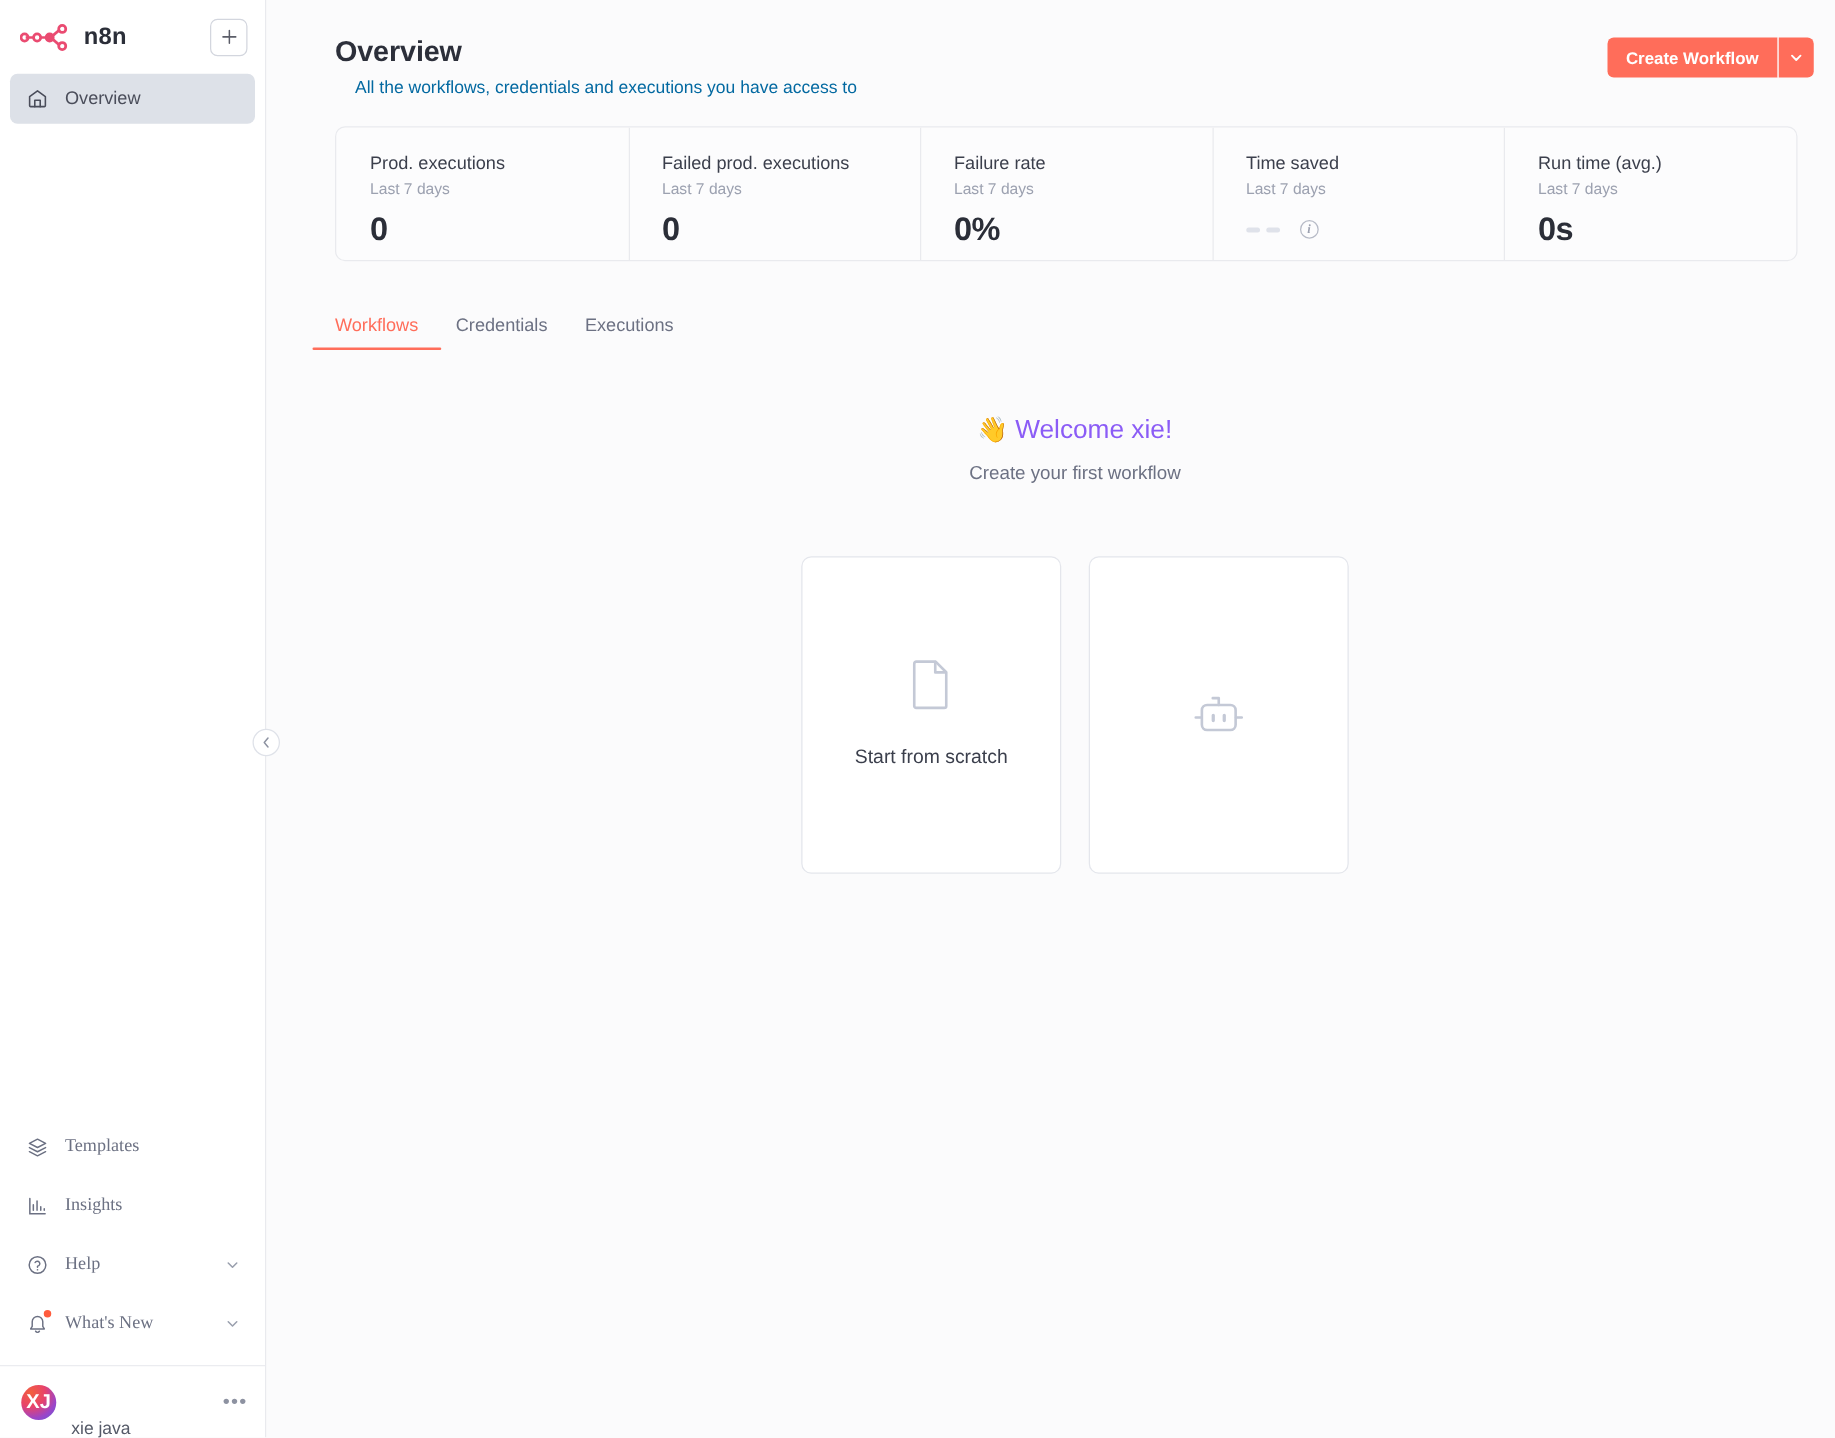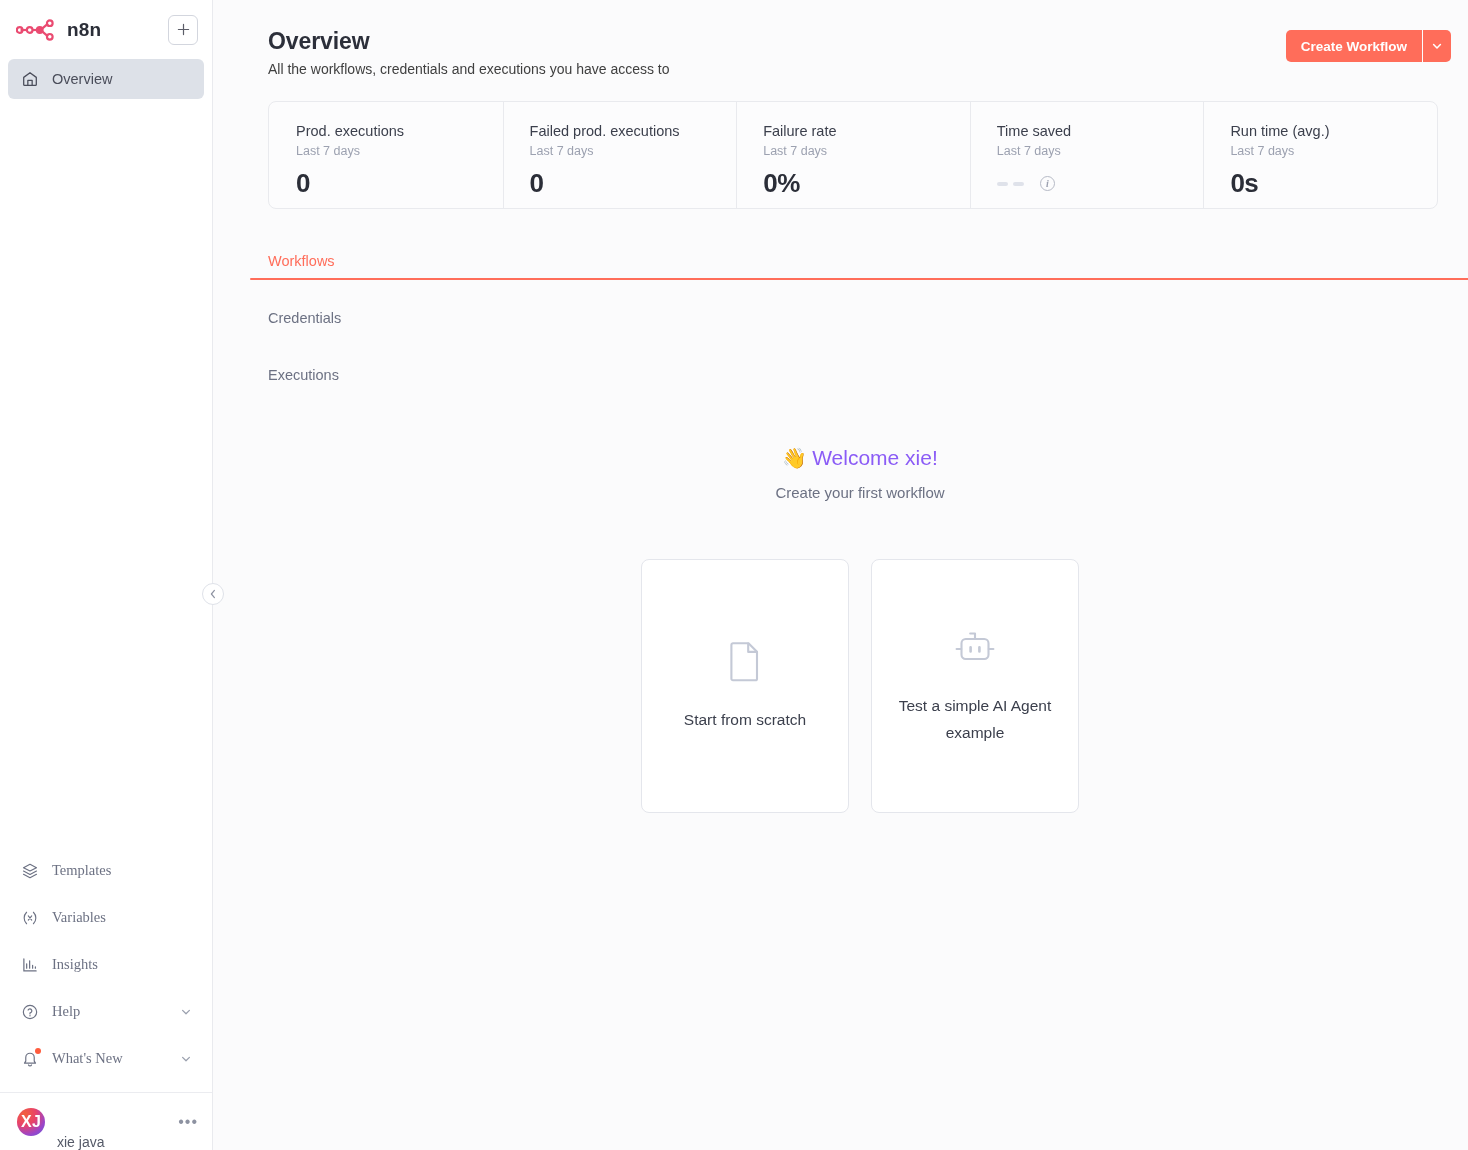--- a/index.html
+++ b/index.html
@@ -84,21 +84,21 @@
   
   .main { flex: 1; height: 1150px; position: relative; overflow: hidden; }
   .content { padding: 24px 16px 0 55px; }
 
   .page-head { display: flex; align-items: flex-start; }
   .head-text { flex: 1; padding-top: 2px; }
   .page-title {
     font-size: 23px; font-weight: bold; color: #2c2f3a;
     letter-spacing: -0.1px; line-height: 30px;
   }
-  .page-sub { font-size: 14px; color: #404040; margin-top: 3px; line-height: 20px; }
+  .page-sub { font-size: 14px; color: #0369a1; margin-top: 3px; line-height: 20px; margin-left: 16px; }
 
   .cw-group { display: flex; align-items: stretch; margin-top: 6px; margin-right: 1px;}
   .cw-main {
     background: #ff6d5a; color: #fff; border: none;
     font-size: 13.5px; font-weight: bold;
     padding: 5px 15px; height: 32px;
     border-radius: 5px 0 0 5px; cursor: pointer;
     font-family: inherit;
   }
   .cw-divider { width: 1px; background: rgba(255,255,255,0.55); }
@@ -136,21 +136,20 @@
     border: 1.2px solid #b6bac6; color: #9ca1b0;
     font-size: 10px; font-style: italic; font-weight: bold;
     display: flex; align-items: center; justify-content: center;
     font-family: "Liberation Serif", serif; cursor: pointer;
   }
 
   
   .tabs {
     margin-top: 44px; display: flex; gap: 30px;
     border-bottom: 1px solid transparent;
-    flex-direction: column;
   }
   .tab {
     font-size: 14.5px; color: #6c7183; padding-bottom: 11px;
     cursor: pointer; position: relative;
   }
   .tab.active { color: #ff6d5a; }
   .tab.active::after {
     content: ""; position: absolute; left: -18px; right: -18px; bottom: 0;
     height: 2px; background: #ff6d5a; border-radius: 1px;
   }
@@ -228,30 +227,20 @@
         <span class="nav-icon">
           <svg width="18" height="18" viewBox="0 0 20 20" fill="none" stroke="#6c7183" stroke-width="1.3" stroke-linecap="round" stroke-linejoin="round">
             <path d="M10 2.6 L17.2 6.3 L10 10 L2.8 6.3 Z"></path>
             <path d="M2.8 10.1 L10 13.8 L17.2 10.1"></path>
             <path d="M2.8 13.7 L10 17.4 L17.2 13.7"></path>
           </svg>
         </span>
         <span>Templates</span>
       </div>
 
-      <div class="nav-item">
-        <span class="nav-icon">
-          <svg width="18" height="18" viewBox="0 0 20 20" fill="none" stroke="#6c7183" stroke-width="1.25" stroke-linecap="round">
-            <path d="M6.2 3.6 A9 9 0 0 0 6.2 16.4"></path>
-            <path d="M13.8 3.6 A9 9 0 0 1 13.8 16.4"></path>
-            <path d="M8.1 7.6 L11.9 12.4 M11.9 7.6 L8.1 12.4"></path>
-          </svg>
-        </span>
-        <span>Variables</span>
-      </div>
 
       <div class="nav-item">
         <span class="nav-icon">
           <svg width="18" height="18" viewBox="0 0 20 20" fill="none" stroke="#6c7183" stroke-width="1.35" stroke-linecap="round">
             <path d="M3.2 3.2 V16.6 H16.8"></path>
             <path d="M6.3 13.6 V8.6 M9.6 13.6 V5.4 M12.9 13.6 V10.4 M16 13.6 V12.2"></path>
           </svg>
         </span>
         <span>Insights</span>
       </div>
@@ -382,20 +371,19 @@
             <div class="opt-label">Start from scratch</div>
           </div>
 
           <div class="opt-card">
             <svg width="48" height="42" viewBox="0 0 48 42" fill="none" stroke="#c4c9d6" stroke-width="2.1" stroke-linecap="round" stroke-linejoin="round">
               <rect x="10.5" y="13" width="27" height="20" rx="4.2"></rect>
               <path d="M24 13 V7.5 H19.2"></path>
               <path d="M10.2 23 H5.6 M37.8 23 H42.4"></path>
               <path d="M19.6 21.2 V25.4 M28.4 21.2 V25.4" stroke-width="2.6"></path>
             </svg>
-            <div class="opt-label">Test a simple AI Agent example</div>
           </div>
         </div>
       </section>
 
     </div>
   </main>
 </div>
 
 </body></html>

